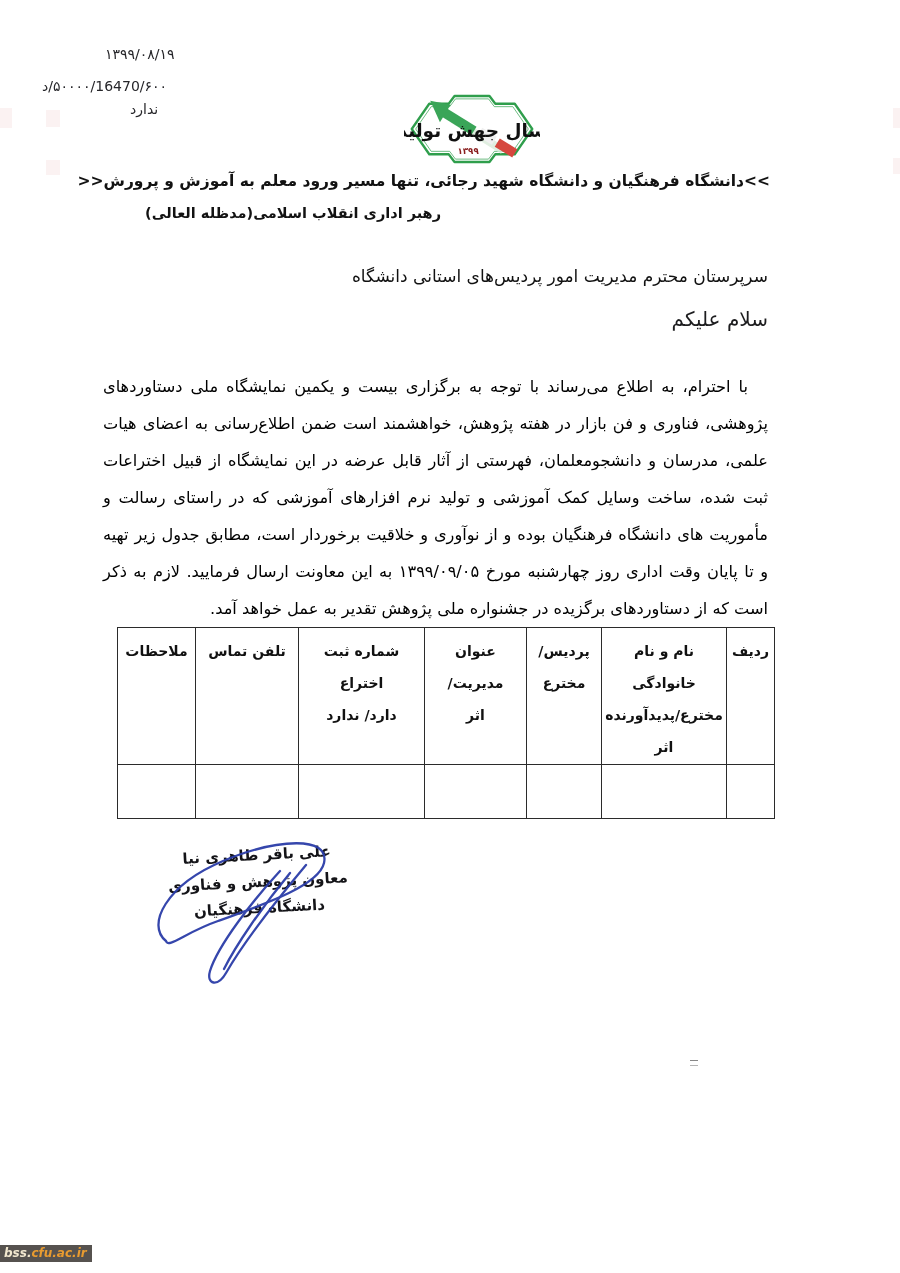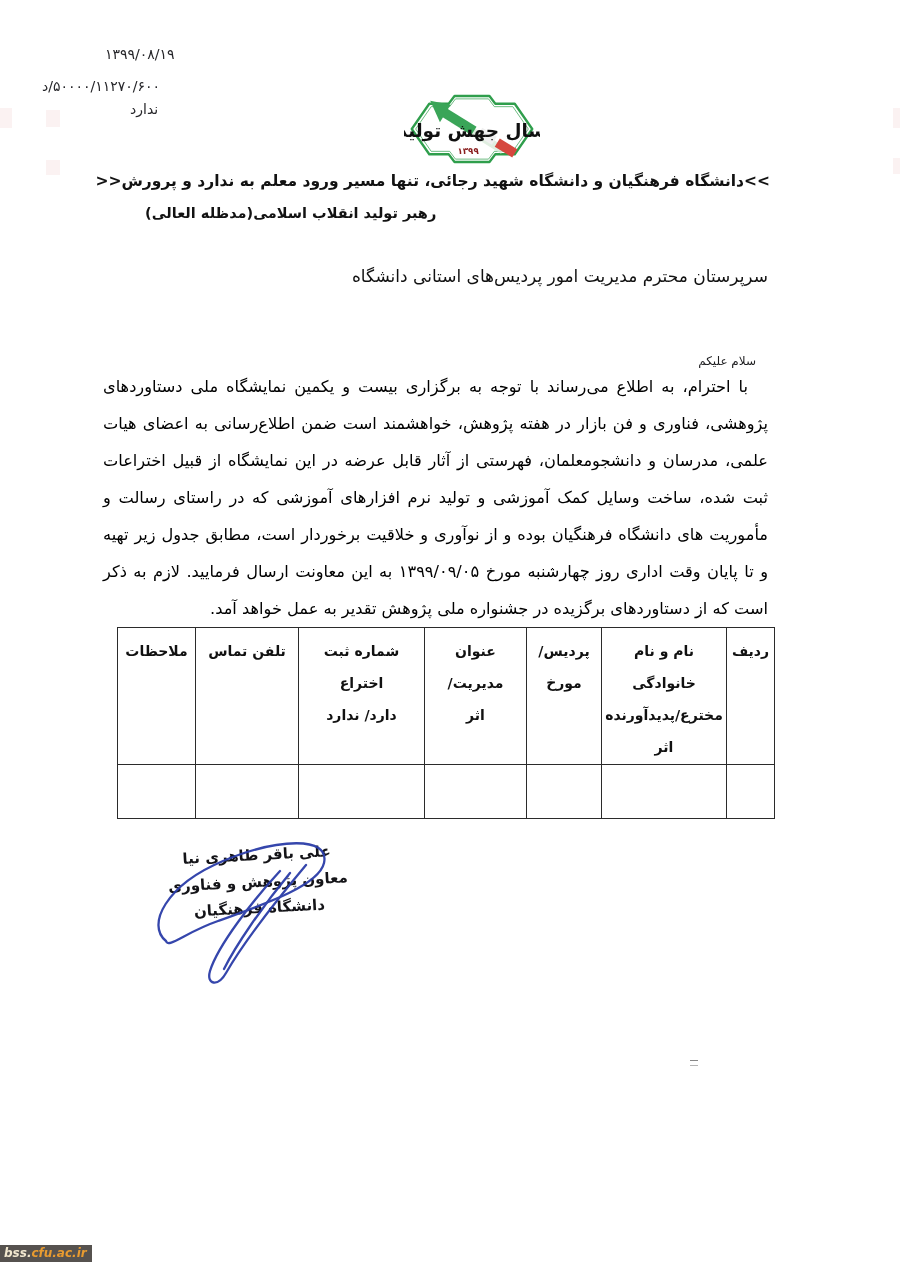--- a/index.html
+++ b/index.html
@@ -12,21 +12,21 @@
   
   .meta{font-size:14px;color:#26262a;white-space:nowrap;}
   
   .logo-box{left:404px;top:88px;width:136px;height:82px;}
   
   .quote{right:130px;top:172px;font-size:15.5px;font-weight:bold;white-space:nowrap;color:#121212;}
   .quote .qmark{font-weight:bold;}
   .attribution{left:145px;top:205px;font-size:14.5px;font-weight:bold;white-space:nowrap;color:#121212;}
   
   .addressee{right:132px;top:266px;font-size:17px;font-weight:normal;white-space:nowrap;color:#111;}
-  .salutation{right:144px;top:307px;font-size:12px;margin-top:47px;}
+  .salutation{right:132px;top:307px;font-size:20px;}
   .body-text{
     right:132px;left:103px;top:352px;
     font-size:16.2px;line-height:37px;text-align:justify;
     text-indent:20px;color:#000000;
   }
   
   .inv-table{left:117px;top:627px;width:657px;border-collapse:collapse;table-layout:fixed;}
   .inv-table th,.inv-table td{border:1.4px solid #2b2b2b;}
   .inv-table th{
     font-size:14px;font-weight:bold;text-align:center;vertical-align:top;
@@ -55,41 +55,41 @@
 </head>
 <body>
 
 <div class="abs ghost" style="left:0;top:108px;width:12px;height:20px;"></div>
 <div class="abs ghost" style="left:46px;top:110px;width:14px;height:17px;"></div>
 <div class="abs ghost" style="left:46px;top:160px;width:14px;height:15px;"></div>
 <div class="abs ghost" style="right:0;top:108px;width:7px;height:20px;"></div>
 <div class="abs ghost" style="right:0;top:158px;width:7px;height:16px;"></div>
 
 <div class="abs meta" style="left:105px;top:46px;">۱۳۹۹/۰۸/۱۹</div>
-<div class="abs meta" style="left:42px;top:78px;">۵۰۰۰۰/۱۱۲۷۰/۶۰۰/د</div>
+<div class="abs meta" style="left:42px;top:78px;">۵۰۰۰۰/16470/۶۰۰/د</div>
 <div class="abs meta" style="left:130px;top:101px;">ندارد</div>
 
 <div class="abs logo-box">
   <svg width="136" height="82" viewBox="0 0 140 84">
     <path d="M 8,42 L 26,16 L 46,16 L 52,8 L 88,8 L 94,16 L 114,16 L 132,42 L 114,68 L 94,68 L 88,76 L 52,76 L 46,68 L 26,68 Z" fill="#ffffff" stroke="#2f9e4c" stroke-width="2.4" stroke-linejoin="round"></path>
     <path d="M 12,42 L 28,19 L 47,19 L 53,11 L 87,11 L 93,19 L 112,19 L 128,42 L 112,65 L 93,65 L 87,73 L 53,73 L 47,65 L 28,65 Z" fill="none" stroke="#2f9e4c" stroke-width="0.9" stroke-linejoin="round" opacity="0.8"></path>
     <line x1="50" y1="32" x2="102" y2="64" stroke="#d9ead9" stroke-width="8" opacity="0.8"></line>
     <line x1="96" y1="56" x2="114" y2="67" stroke="#d6473e" stroke-width="10"></line>
     <line x1="78" y1="45" x2="93" y2="54" stroke="#f0f0f0" stroke-width="10"></line>
     <line x1="72" y1="44" x2="40" y2="24" stroke="#3aa558" stroke-width="10"></line>
     <polygon points="27,13 48,17 37,35" fill="#3aa558"></polygon>
     <text x="70" y="50" text-anchor="middle" font-size="19" font-weight="bold" fill="#101010" font-family="DejaVu Sans, sans-serif">سال جهش تولید</text>
     <text x="66" y="68" text-anchor="middle" font-size="9" font-weight="bold" fill="#8a1f1f" font-family="DejaVu Sans, sans-serif">۱۳۹۹</text>
   </svg>
 </div>
 
 <div class="abs quote">
-  <span class="qmark" dir="ltr">&lt;&lt;</span><span>دانشگاه فرهنگیان و دانشگاه شهید رجائی، تنها مسیر ورود معلم به ندارد و پرورش</span><span class="qmark" dir="ltr">&gt;&gt;</span>
+  <span class="qmark" dir="ltr">&lt;&lt;</span><span>دانشگاه فرهنگیان و دانشگاه شهید رجائی، تنها مسیر ورود معلم به آموزش و پرورش</span><span class="qmark" dir="ltr">&gt;&gt;</span>
 </div>
-<div class="abs attribution">رهبر تولید انقلاب اسلامی(مدظله العالی)</div>
+<div class="abs attribution">رهبر اداری انقلاب اسلامی(مدظله العالی)</div>
 
 <div class="abs addressee">سرپرستان محترم مدیریت امور پردیس‌های استانی دانشگاه</div>
 <div class="abs salutation">سلام علیکم</div>
 <p class="abs body-text">با احترام، به اطلاع می‌رساند با توجه به برگزاری بیست و یکمین نمایشگاه ملی دستاوردهای پژوهشی، فناوری و فن بازار در هفته پژوهش، خواهشمند است ضمن اطلاع‌رسانی به اعضای هیات علمی، مدرسان و دانشجومعلمان، فهرستی از آثار قابل عرضه در این نمایشگاه از قبیل اختراعات ثبت شده، ساخت وسایل کمک آموزشی و تولید نرم افزارهای آموزشی که در راستای رسالت و مأموریت های دانشگاه فرهنگیان بوده و از نوآوری و خلاقیت برخوردار است، مطابق جدول زیر تهیه و تا پایان وقت اداری روز چهارشنبه مورخ ۱۳۹۹/۰۹/۰۵ به این معاونت ارسال فرمایید. لازم به ذکر است که از دستاوردهای برگزیده در جشنواره ملی پژوهش تقدیر به عمل خواهد آمد.</p>
 
 <table class="abs inv-table">
   <colgroup>
     <col style="width:48px">
       <col style="width:125px">
       <col style="width:75px">
@@ -98,21 +98,21 @@
       <col style="width:103px">
       <col style="width:78px">
   </colgroup>
   <thead>
     <tr>
       <th>ردیف</th>
       <th>نام و نام خانوادگی
 مخترع/پدیدآورنده
 اثر</th>
       <th>پردیس/
-مورخ</th>
+مخترع</th>
       <th>عنوان مدیریت/
 اثر</th>
       <th>شماره ثبت اختراع
 دارد/ ندارد</th>
       <th>تلفن تماس</th>
       <th>ملاحظات</th>
     </tr>
   </thead>
   <tbody>
     <tr>

